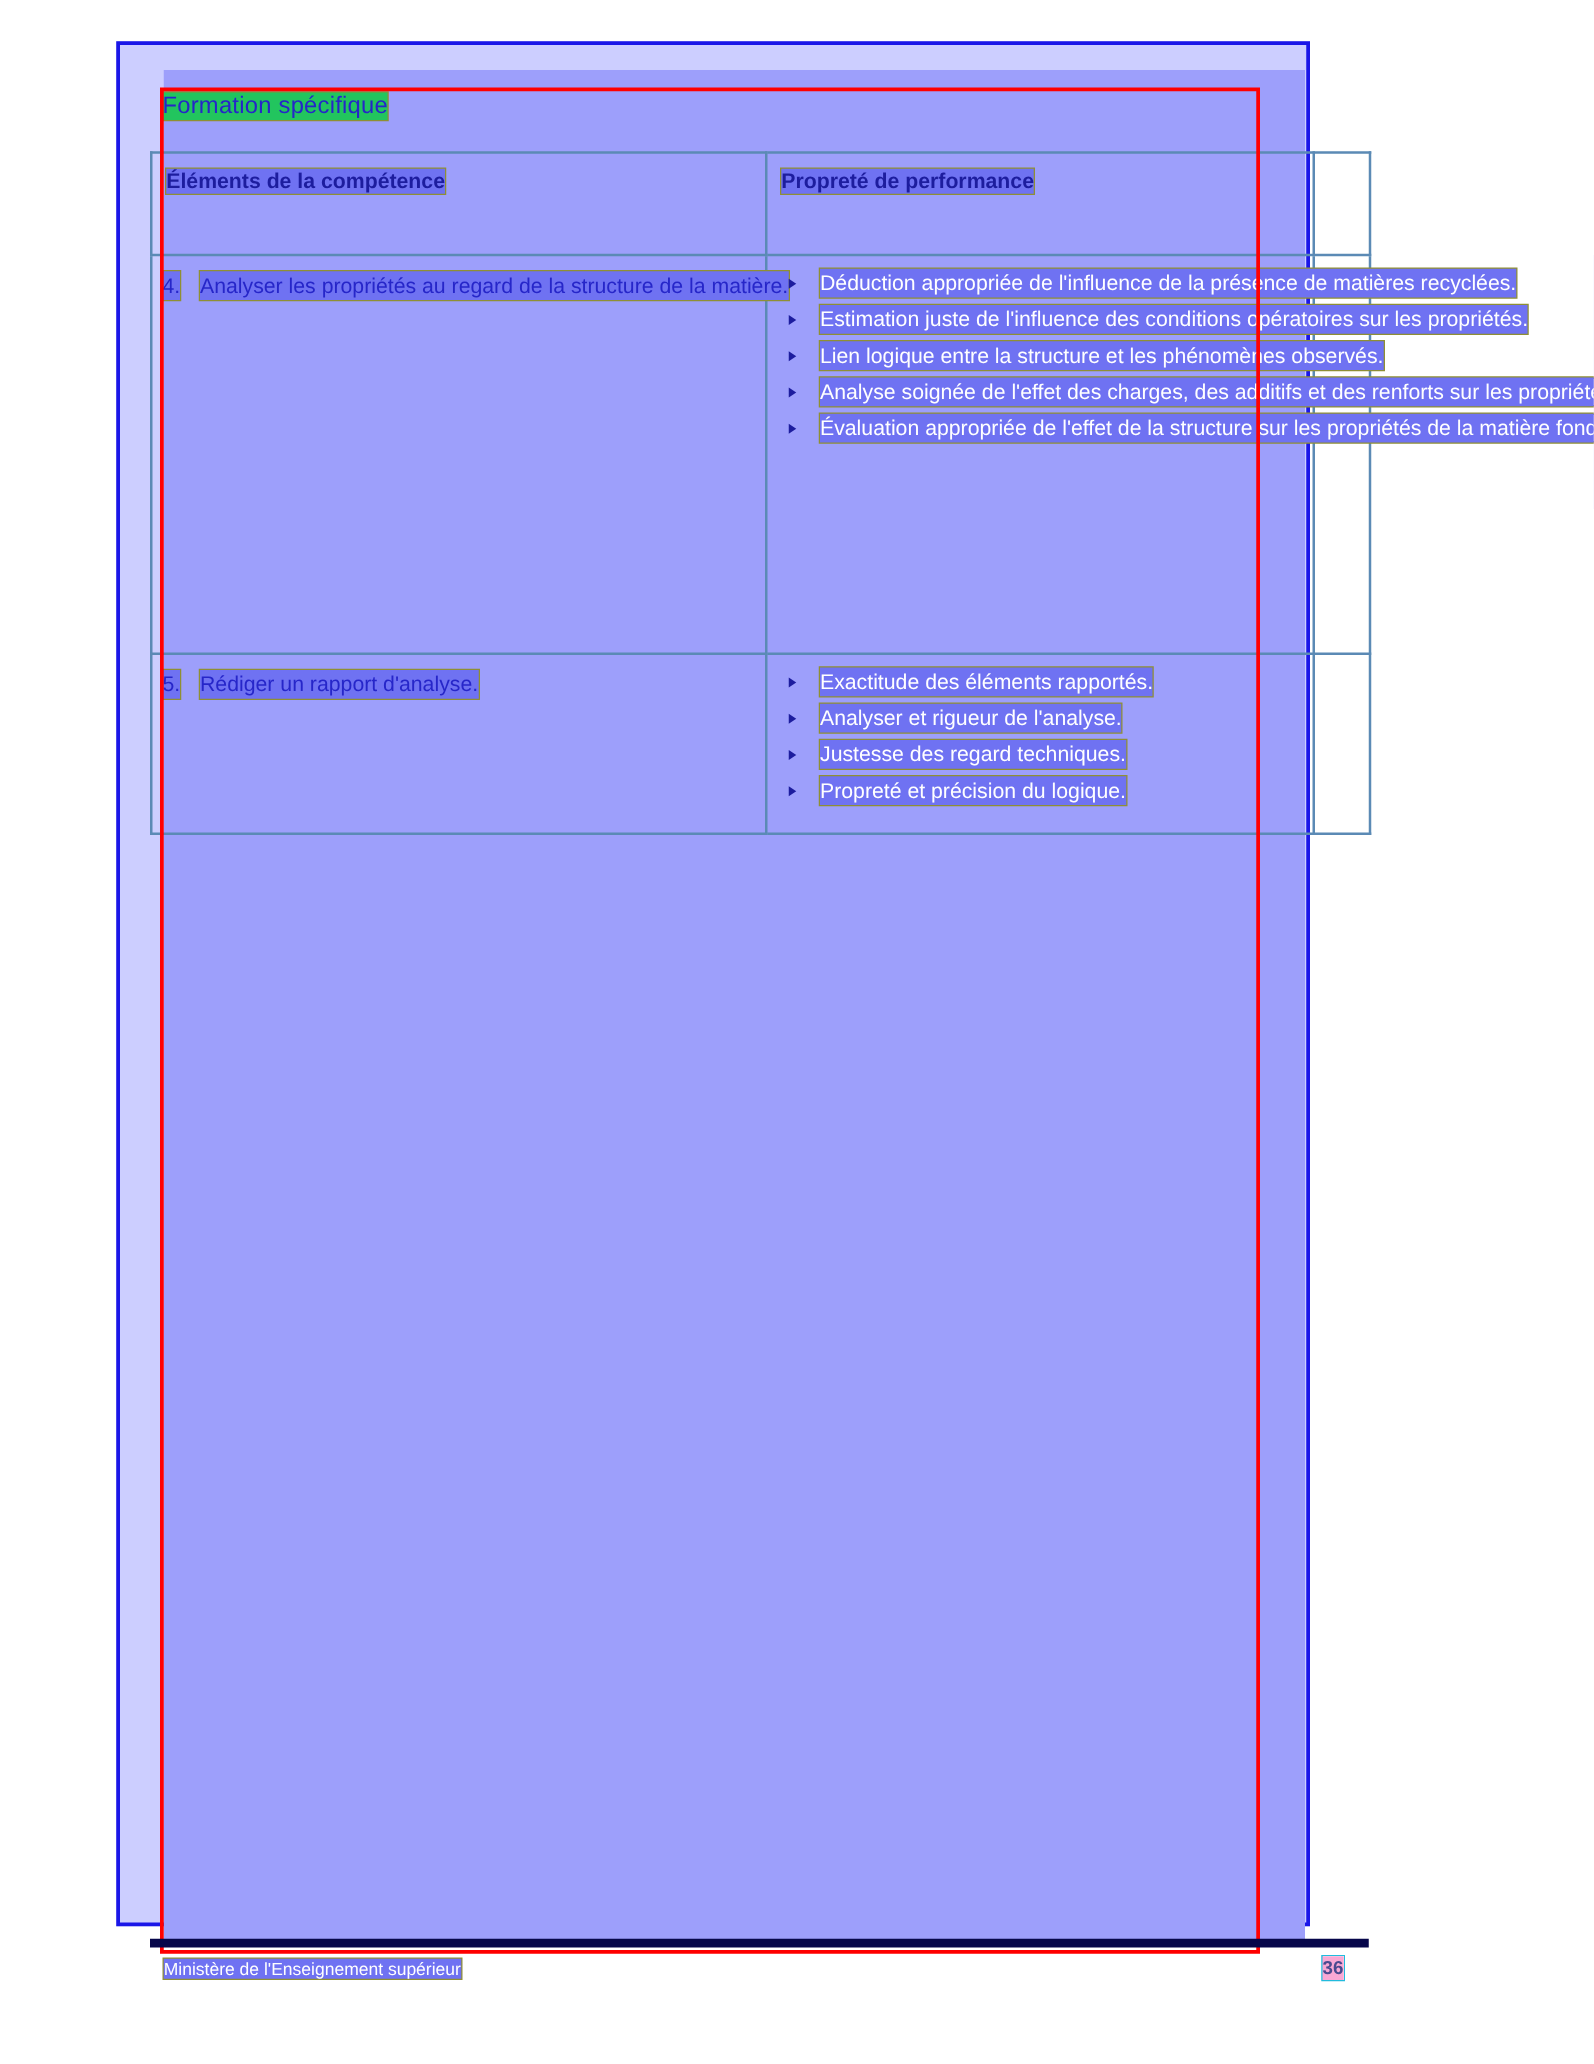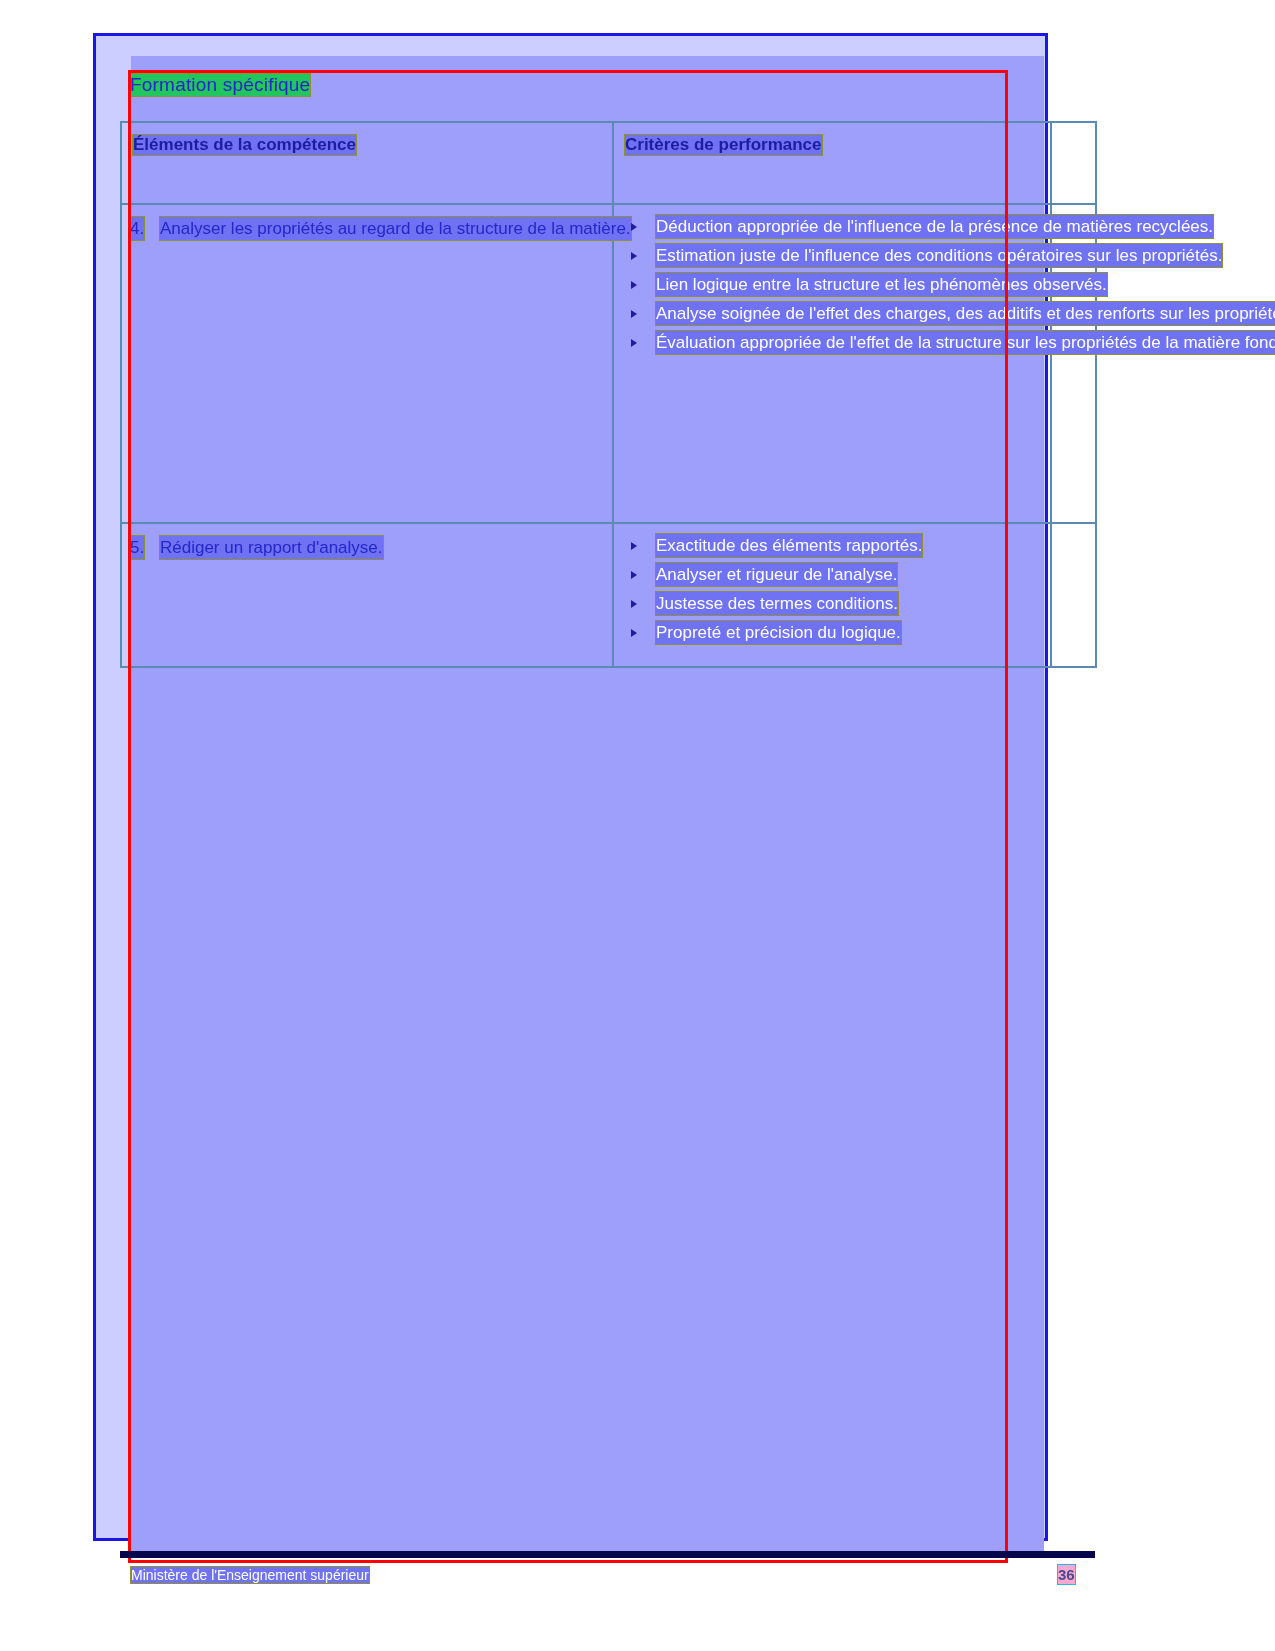--- a/index.html
+++ b/index.html
@@ -186,21 +186,21 @@
     <col class="col-left">
       <col class="col-right">
       <col class="col-pad">
   </colgroup>
   <thead>
     <tr>
       <th class="hdr-cell">
         <span class="hdr-txt"><span class="w">Éléments de la compétence</span></span>
       </th>
       <th class="hdr-cell">
-        <span class="hdr-txt"><span class="w">Critères de performance</span></span>
+        <span class="hdr-txt"><span class="w">Propreté de performance</span></span>
       </th>
       <th class="hdr-cell"></th>
     </tr>
   </thead>
   <tbody>
 
     <tr>
       <td class="body-cell r1-left">
         <div class="elem">
           <span class="num"><span class="w">4.</span></span>
@@ -246,21 +246,21 @@
           <div class="bitem">
             <span class="bullet"></span>
             <span class="w">Exactitude des éléments rapportés.</span>
           </div>
           <div class="bitem">
             <span class="bullet"></span>
             <span class="w">Analyser et rigueur de l'analyse.</span>
           </div>
           <div class="bitem">
             <span class="bullet"></span>
-            <span class="w">Justesse des termes conditions.</span>
+            <span class="w">Justesse des regard techniques.</span>
           </div>
           <div class="bitem">
             <span class="bullet"></span>
             <span class="w">Propreté et précision du logique.</span>
           </div>
         </div>
       </td>
       <td></td>
     </tr>
   </tbody>

